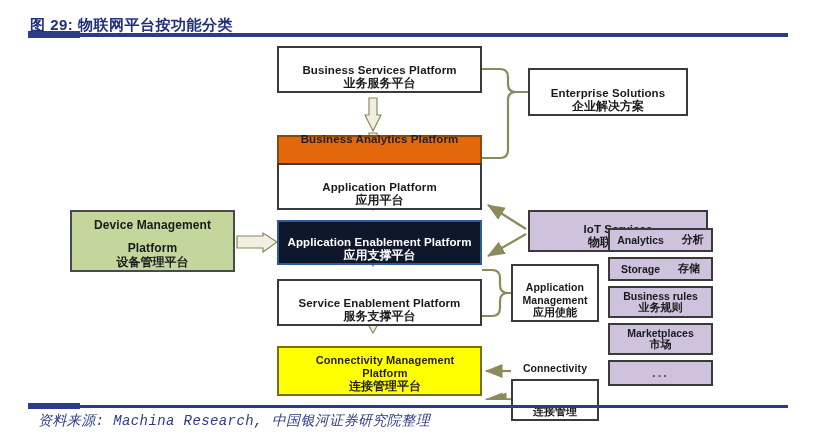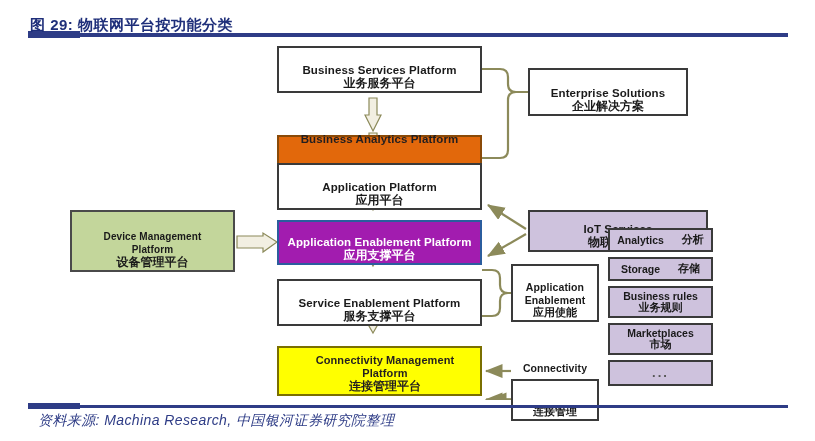--- a/index.html
+++ b/index.html
@@ -65,35 +65,35 @@
     font-family: "DejaVu Serif", "Liberation Serif", serif;
     font-size: 12px;
     font-weight: bold;
   }
 
   
   .stack { left: 277px; width: 205px; }
   #box-business-services { top: 8px;   height: 47px; }
   #box-business-analytics{ top: 97px;  height: 47px; background: #E2680B; border-color: #8a4a08; }
   #box-application        { top: 125px; height: 47px; }
-  #box-app-enablement     { top: 182px; height: 45px; background: #a21caf; border-color: #2b5d9e; }
+  #box-app-enablement     { top: 182px; height: 45px; background: #0f172a; border-color: #2b5d9e; }
   #box-service-enablement { top: 241px; height: 47px; }
   #box-connectivity-mgmt  { top: 308px; height: 50px; background: #FFFF00; border-color: #7a6f00; }
 
   #box-app-enablement .en, #box-app-enablement .cn { color: #ffffff; }
   #box-business-analytics .en, #box-business-analytics .cn { color: #231f20; margin-top: 20px; }
   #box-connectivity-mgmt .en, #box-connectivity-mgmt .cn { color: #231f20; margin-left: 11px; }
   #box-connectivity-mgmt .en { font-size: 11px; line-height: 1.2; }
 
   
   #box-device-mgmt {
     left: 70px; top: 172px; width: 165px; height: 62px;
     background: #C3D69B; border-color: #4a4a4a;
   }
-  #box-device-mgmt .en { font-size: 10px; line-height: 1.25; }
+  #box-device-mgmt .en { font-size: 12px; line-height: 1.25; margin-top: 8px; }
 
   
   #box-enterprise {
     left: 528px; top: 30px; width: 160px; height: 48px;
   }
 
   
   #box-iot-services {
     left: 528px; top: 172px; width: 180px; height: 42px;
     background: #CEC2DD; border-color: #3a3a3a;
@@ -143,21 +143,21 @@
   #footer-rule {
     position: absolute; left: 28px; top: 405px;
     width: 760px; height: 3px; background: #2E3C86;
   }
   #footer-rule-cap {
     position: absolute; left: 28px; top: 403px;
     width: 52px; height: 6px; background: #2E3C86;
   }
   #source-note {
     position: absolute; left: 38px; top: 412px;
-    font-family: Liberation Sans, sans-serif;
+    font-family: Liberation Mono, monospace;
     font-style: italic;
     font-size: 14px;
     color: #2E3C86;
     letter-spacing: 0.4px;
     white-space: nowrap;
   }
 </style>
 </head>
 <body>
 
@@ -266,21 +266,21 @@
     <div class="cn">企业解决方案</div>
   </div>
 
   <div class="box" id="box-iot-services">
     <div class="en">IoT Services</div>
     <div class="cn">物联网服务</div>
   </div>
 
   <div class="box" id="box-app-enablement-label">
     <div class="en">Application</div>
-    <div class="en">Enablement</div>
+    <div class="en">Management</div>
     <div class="cn">应用使能</div>
   </div>
 
   <div class="box" id="box-connectivity-label">
     <div class="en">Connectivity</div>
     <div class="cn">连接管理</div>
   </div>
 
   <div class="chip inline" id="chip-analytics">
     <span class="en">Analytics</span>

